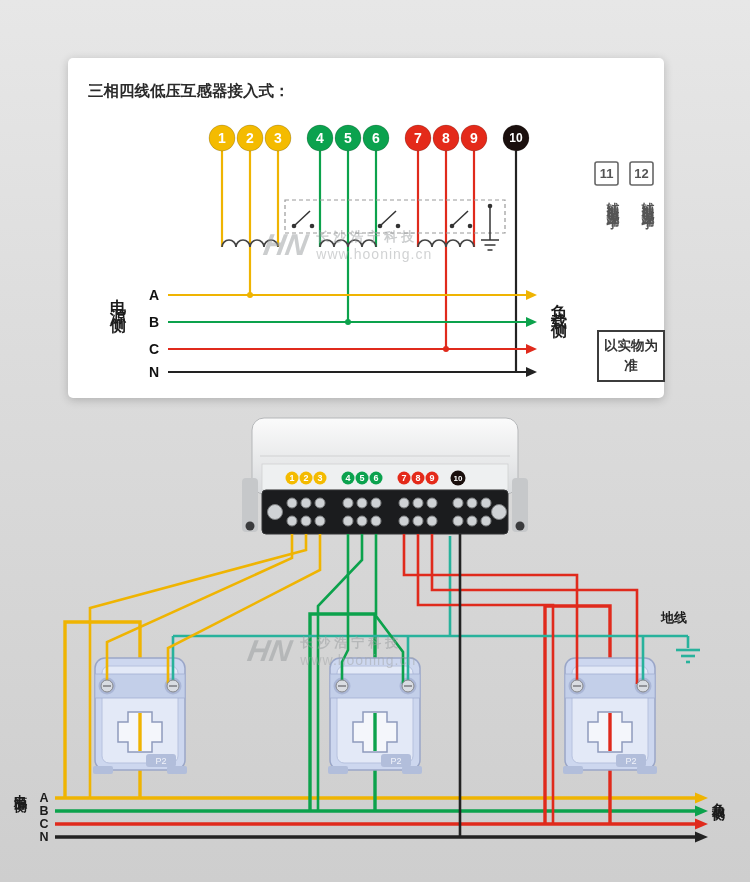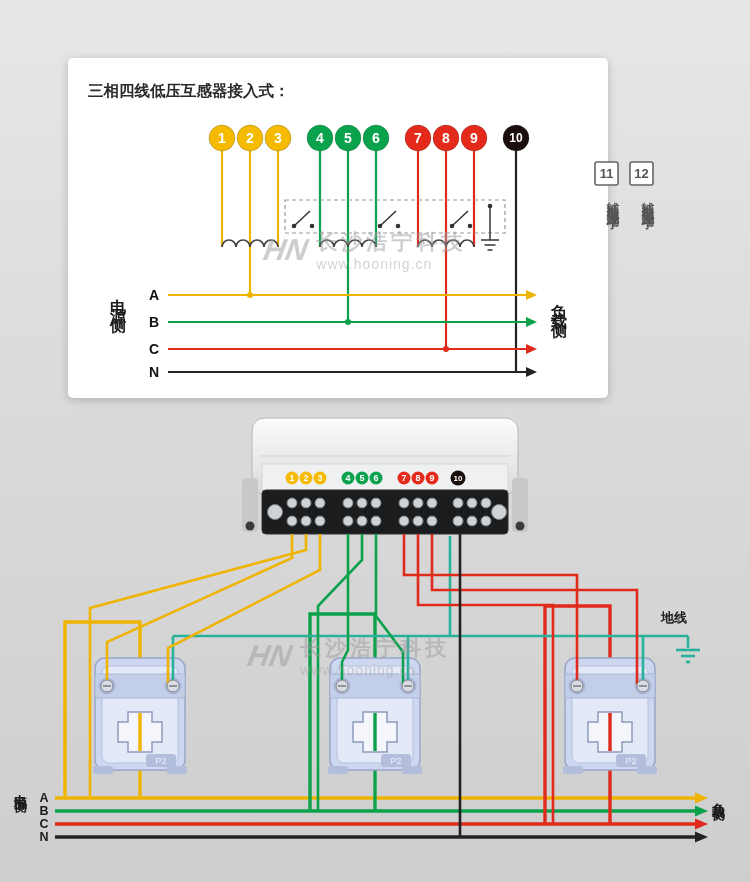--- a/index.html
+++ b/index.html
@@ -1,31 +1,31 @@
 <!DOCTYPE html>
 <html style="--yellow: #efb402; --green: #0ca24c; --red: #e02a1c; --teal: #28b29c; --wire_black: #222222; --background: #dcdcdc;"><head>
 <meta charset="utf-8">
 <style>
   html,body{margin:0;padding:0}
   .stage{position:relative;width:750px;height:882px;overflow:hidden;
          background:linear-gradient(180deg,#e7e7e7 0%,#dcdcdc 40%,#cecece 100%);
          font-family:"Liberation Sans",sans-serif}
   .abs{position:absolute}
-  .panel{position:absolute;left:68px;top:58px;width:540px;height:340px;background:#ffffff;
+  .panel{position:absolute;left:68px;top:58px;width:596px;height:340px;background:#ffffff;
          border-radius:5px;box-shadow:0 2px 10px rgba(0,0,0,.2)}
   .vtext{writing-mode:vertical-rl;text-orientation:upright;font-weight:bold;color:#222;line-height:1}
   .side-top{font-size:16px;letter-spacing:9px;color:#1c1c1c}
   .aux{font-size:12.5px;letter-spacing:3px;color:#555;font-weight:bold}
   .side-bot{font-size:13px;letter-spacing:3px;color:#1c1c1c}
   .disclaimer{position:absolute;left:529px;top:272px;width:60px;height:44px;border:2px solid #3c3c3c;
          display:flex;align-items:center;justify-content:center;text-align:center;
          font-size:13.5px;font-weight:bold;color:#333;line-height:1.5;padding:2px;background:#fff}
   .wm{position:absolute;display:flex;align-items:center;gap:9px;opacity:.5;pointer-events:none;white-space:nowrap}
   .wm .logo{font-size:30px;font-weight:bold;font-style:italic;color:#989c9e;transform:skewX(-10deg)}
-  .wm .company{font-size:21px;letter-spacing:4px;color:#989c9e;font-weight:bold}
+  .wm .company{font-size:13px;letter-spacing:4px;color:#989c9e;font-weight:bold}
   .wm .site{font-size:14px;color:#a3a6a8;letter-spacing:1px}
   svg text{font-family:"Liberation Sans",sans-serif}
   .w{fill:none}
   .wy{stroke:var(--yellow)} .wg{stroke:var(--green)} .wr{stroke:var(--red)}
   .wk{stroke:var(--wire_black)} .wt{stroke:var(--teal)}
   .w2{stroke-width:2.2} .w3{stroke-width:2.6} .w4{stroke-width:3.4}
   .coil{fill:none;stroke:#444;stroke-width:1.7}
   .lnk{stroke:#333;stroke-width:1.5}
 </style>
 </head>
@@ -127,20 +127,21 @@
         <rect x="562" y="104" width="23" height="23" rx="2" fill="#fff" stroke="#666" stroke-width="1.6"></rect>
         <text x="538.5" y="120" font-size="13" font-weight="bold" fill="#555" text-anchor="middle">11</text>
         <text x="573.5" y="120" font-size="13" font-weight="bold" fill="#555" text-anchor="middle">12</text>
       </g>
     </svg>
 
     <div class="abs vtext side-top" style="left:42px;top:228px;height:96px">电源侧</div>
     <div class="abs vtext side-top" style="left:483px;top:233px;height:96px">负载侧</div>
     <div class="abs vtext aux" style="left:527px;top:134px;width:24px;height:116px">辅助电源端子+</div>
     <div class="abs vtext aux" style="left:562px;top:134px;width:24px;height:116px">辅助电源端子-</div>
+    <div class="disclaimer">以实物为准</div>
 
     <div class="wm" style="left:196px;top:170px">
       <span class="logo">HN</span>
       <span>
         <div class="company">长沙浩宁科技</div>
         <div class="site">www.hooning.cn</div>
       </span>
     </div>
   </div>
 

